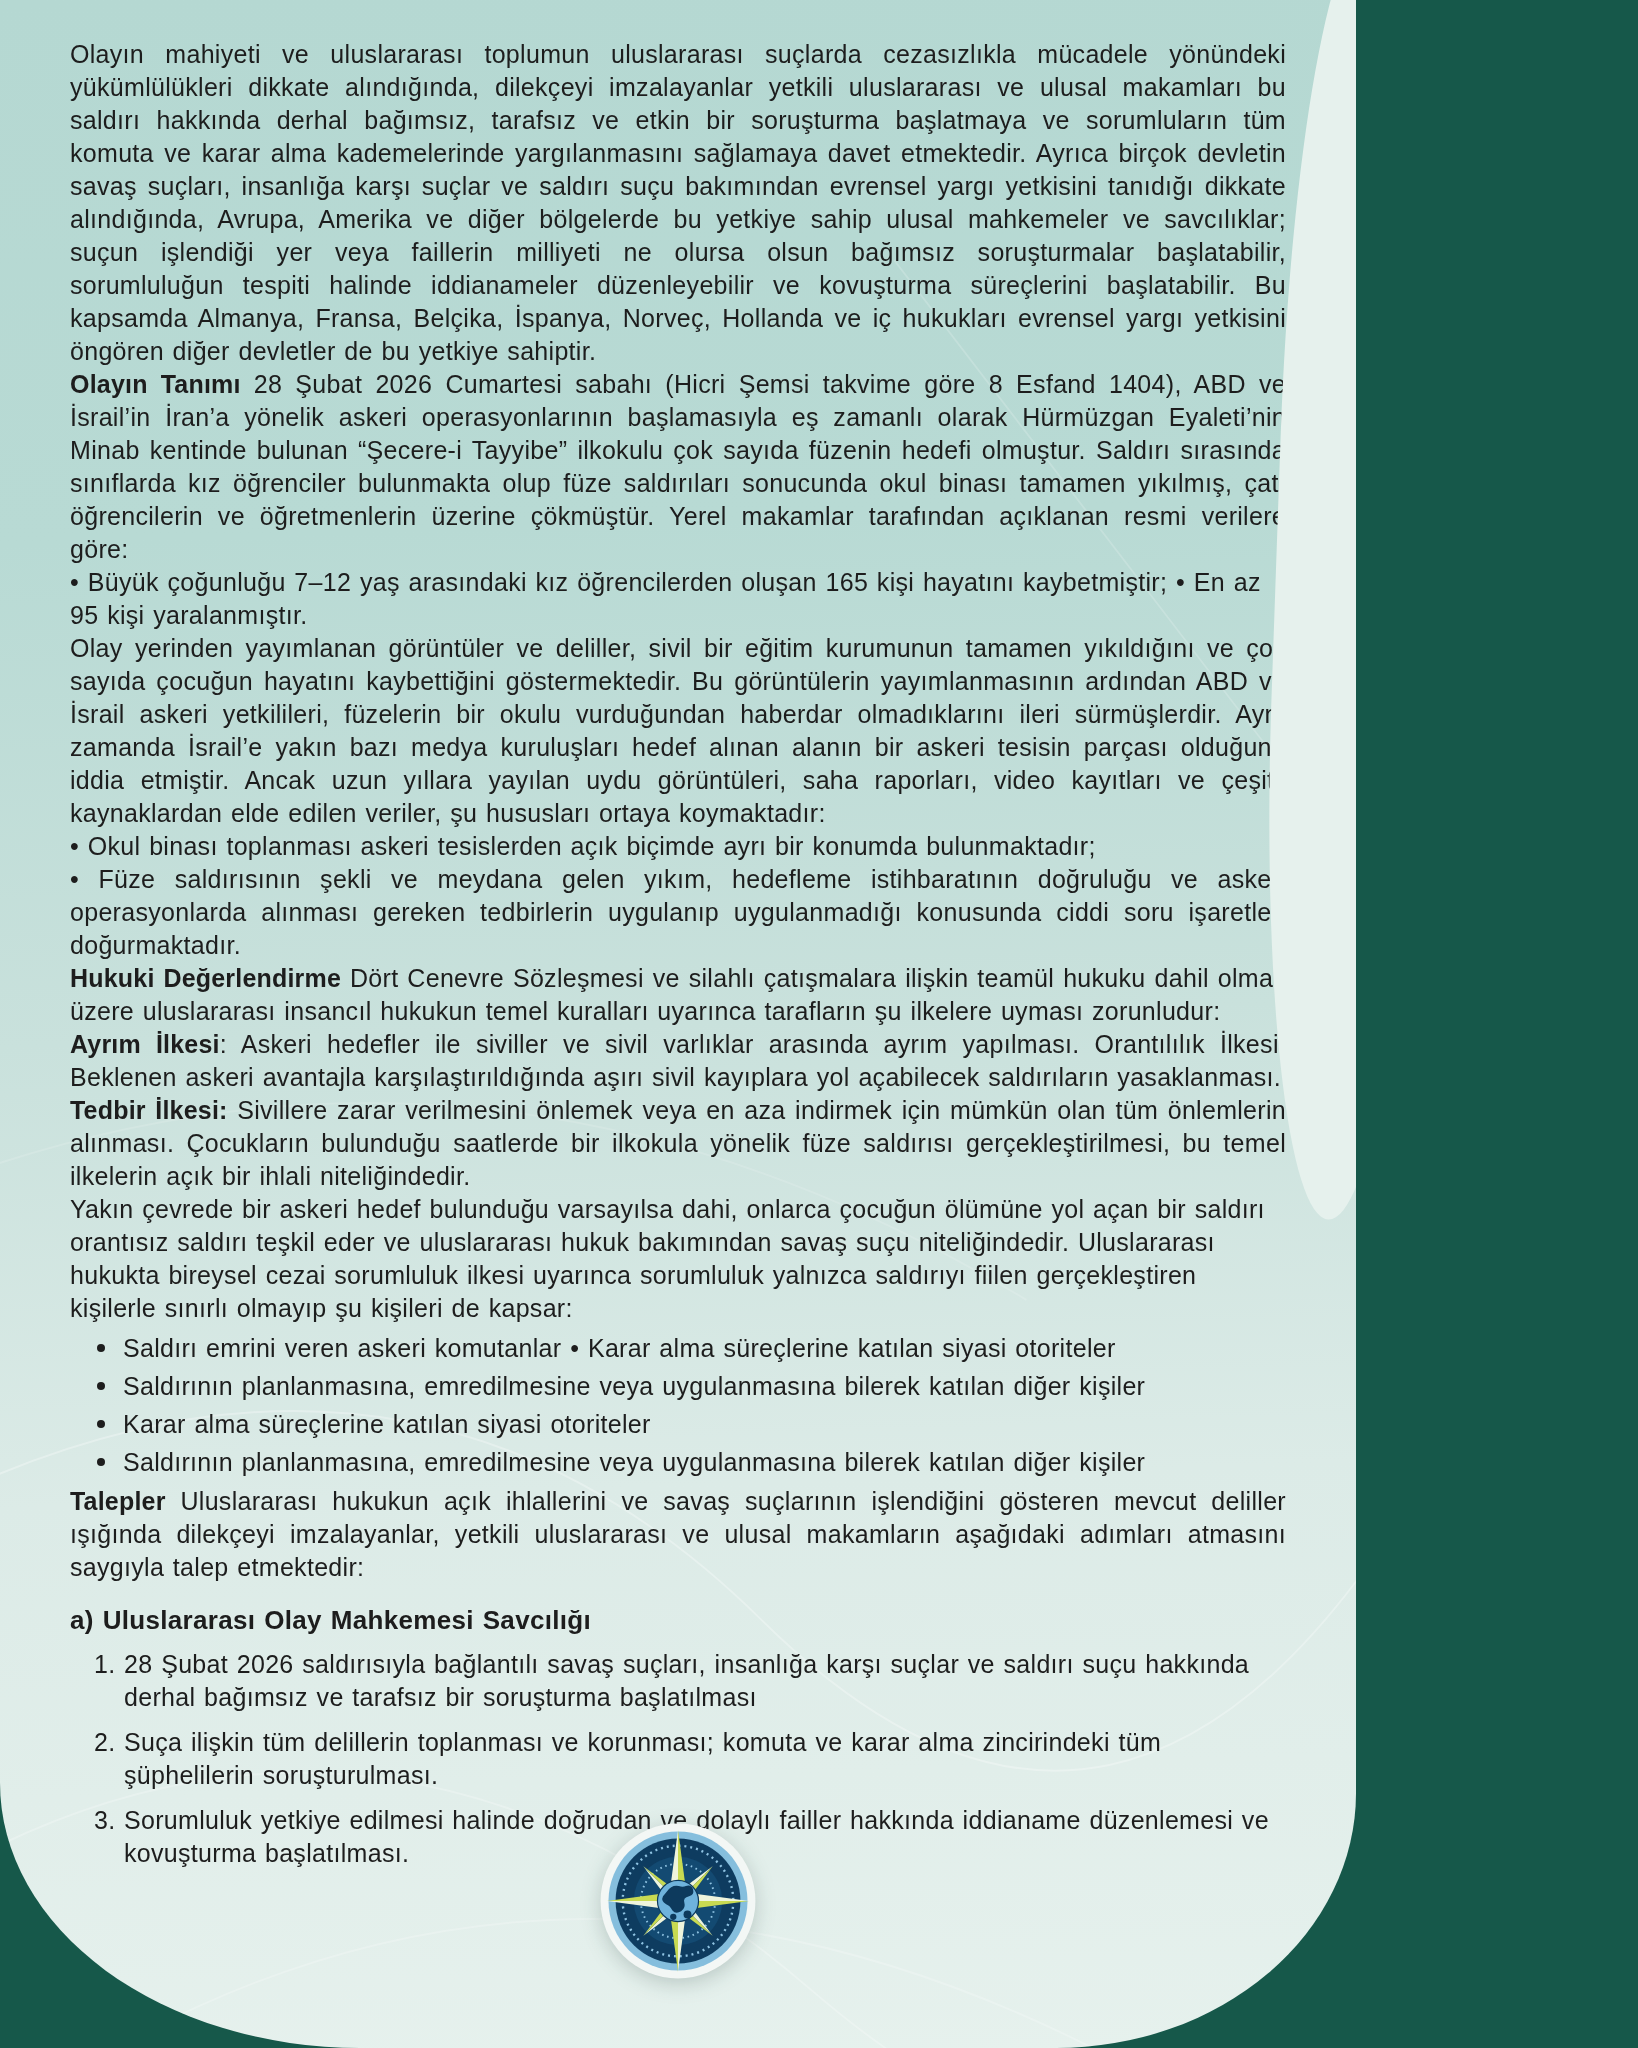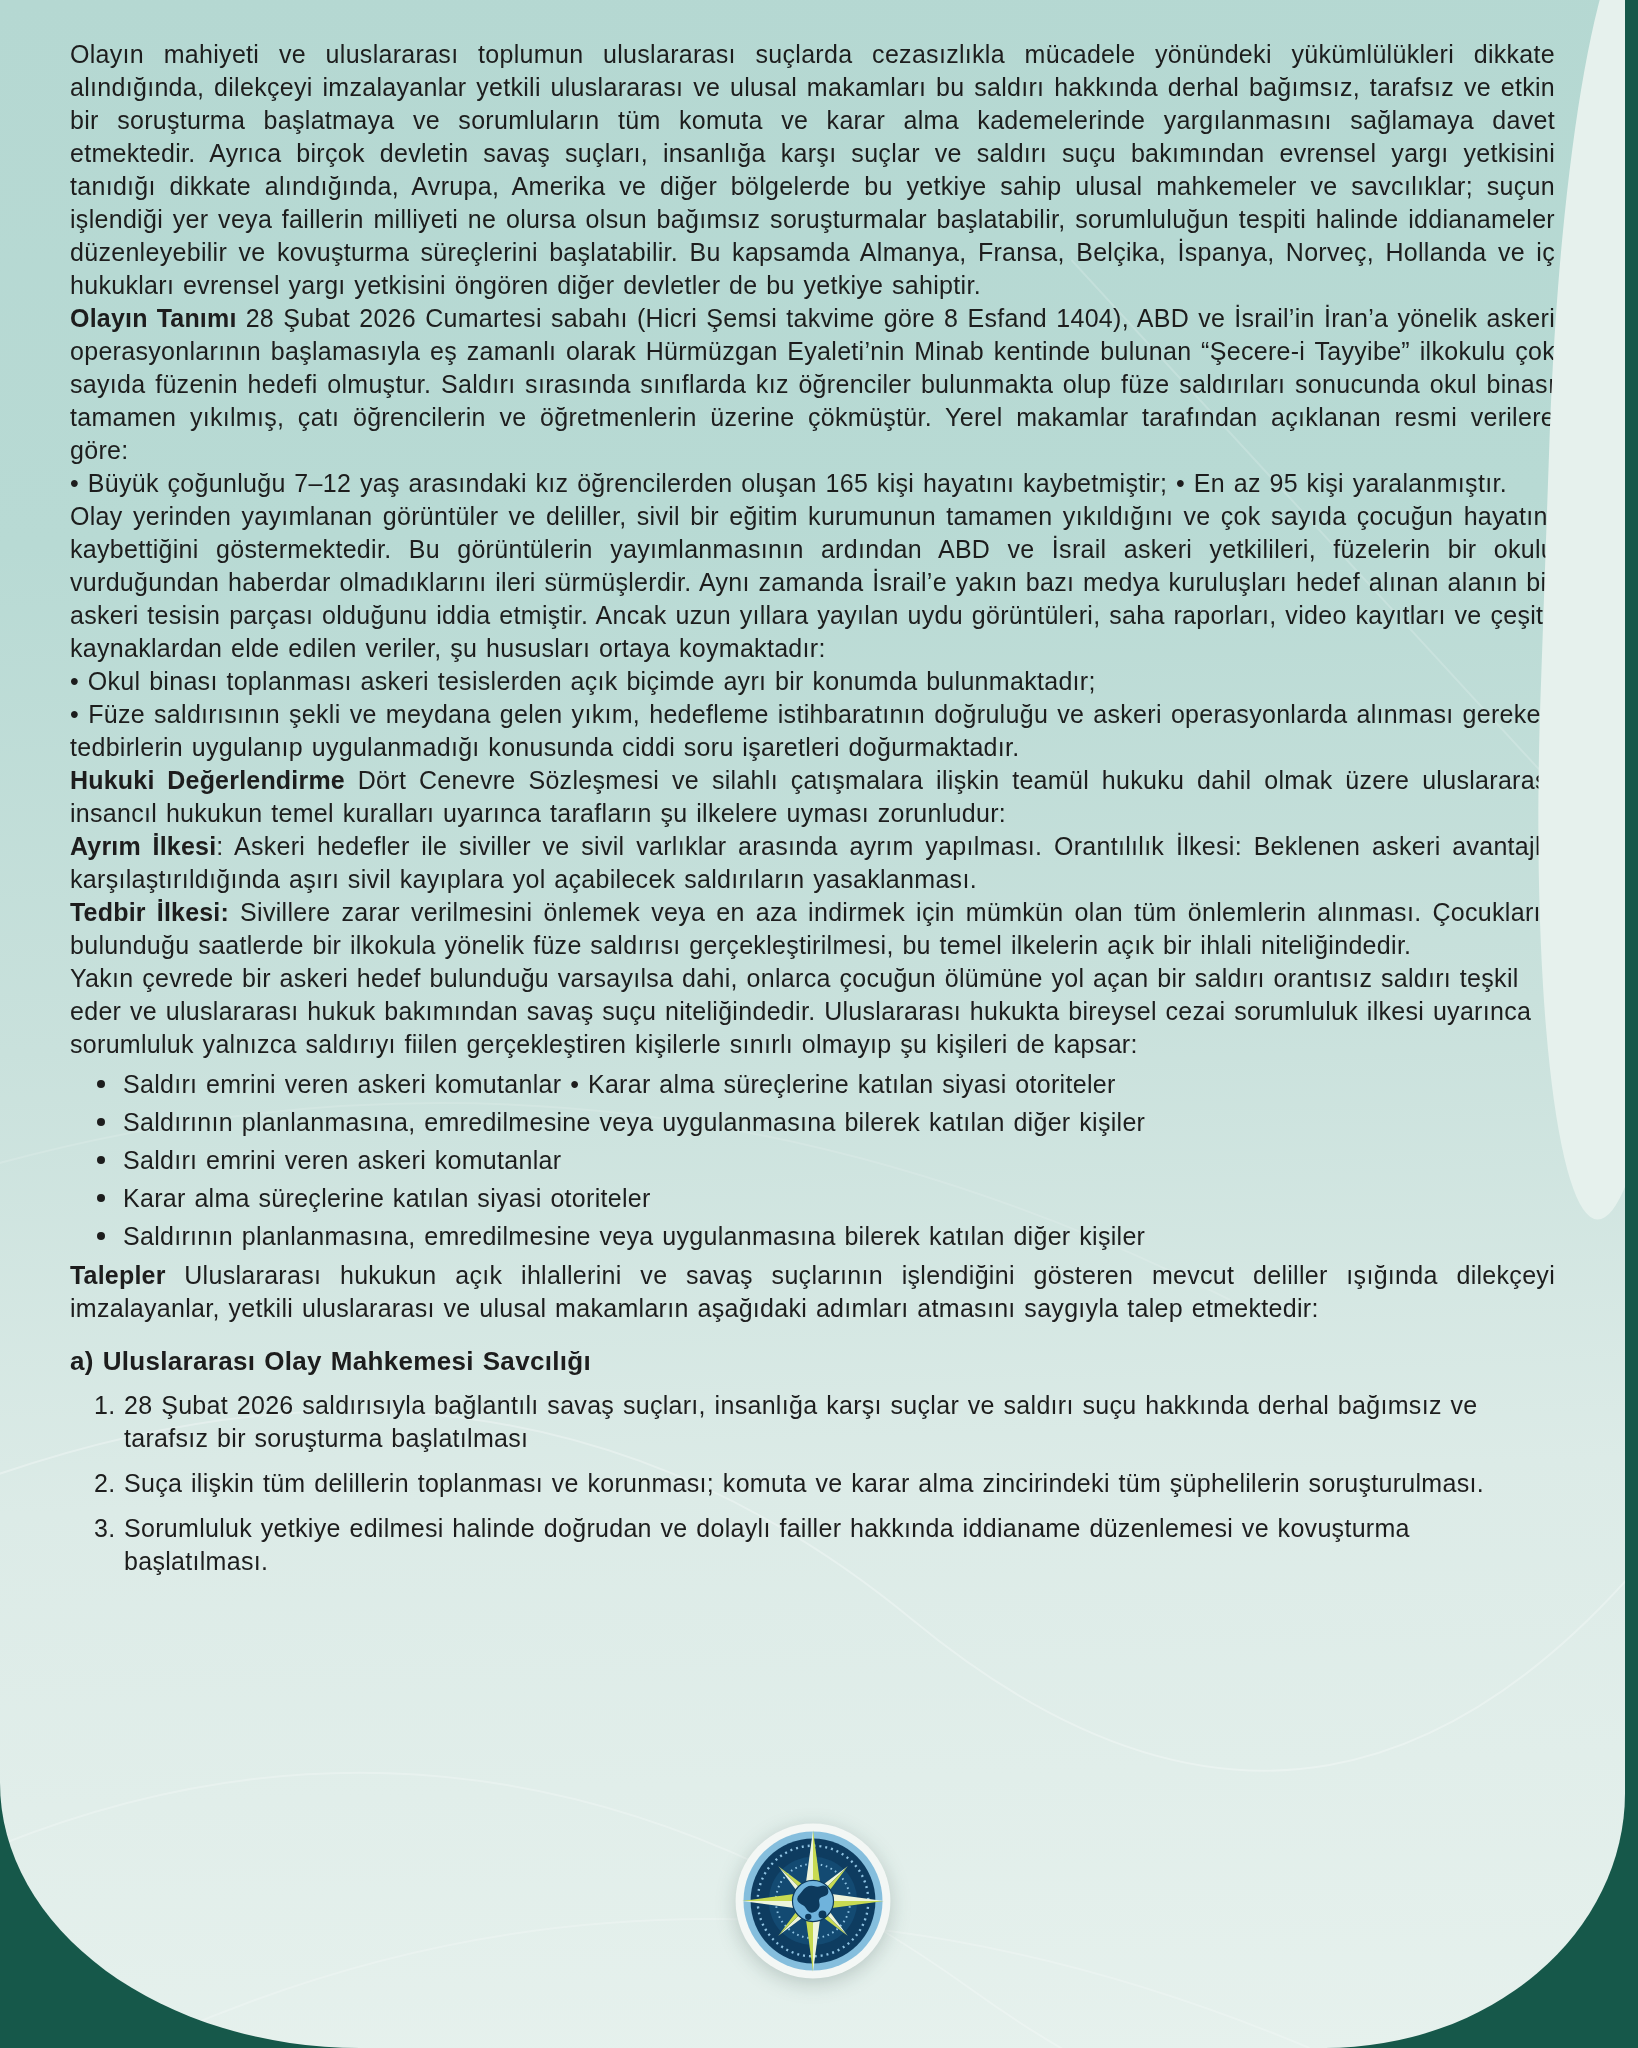--- a/index.html
+++ b/index.html
@@ -2,21 +2,21 @@
 <html lang="tr"><head>
 <meta charset="utf-8">
 <style>
   html,body{margin:0;padding:0;}
   body{
     width:1638px;height:2048px;
     background:#16584A;
     font-family:"Liberation Sans","DejaVu Sans",sans-serif;
     overflow:hidden;
   }
-  .page{position:relative;width:1625px;height:2048px;background:#16584A;}
+  .page{position:relative;width:1356px;height:2048px;background:#16584A;}
   .card{
     position:absolute;inset:0;
     background:linear-gradient(178deg,#B5D8D2 0%,#B8DAD4 26%,#C9E1DC 50%,#DCEBE7 72%,#E6F1ED 100%);
     border-bottom-left-radius:360px 265px;
     border-bottom-right-radius:300px 255px;
     overflow:hidden;
   }
   
   .card::after{
     content:"";position:absolute;top:-80px;right:-70px;width:150px;height:1300px;
@@ -68,21 +68,20 @@
         <p class="justify"><span>Olay yerinden yayımlanan görüntüler ve deliller, sivil bir eğitim kurumunun tamamen yıkıldığını ve çok sayıda çocuğun hayatını kaybettiğini göstermektedir. Bu görüntülerin yayımlanmasının ardından ABD ve İsrail askeri yetkilileri, füzelerin bir okulu vurduğundan haberdar olmadıklarını ileri sürmüşlerdir. Aynı zamanda İsrail’e yakın bazı medya kuruluşları hedef alınan alanın bir askeri tesisin parçası olduğunu iddia etmiştir. Ancak uzun yıllara yayılan uydu görüntüleri, saha raporları, video kayıtları ve çeşitli kaynaklardan elde edilen veriler, şu hususları ortaya koymaktadır:</span></p>
         <p><span>• Okul binası toplanması askeri tesislerden açık biçimde ayrı bir konumda bulunmaktadır;</span></p>
         <p class="justify"><span>• Füze saldırısının şekli ve meydana gelen yıkım, hedefleme istihbaratının doğruluğu ve askeri operasyonlarda alınması gereken tedbirlerin uygulanıp uygulanmadığı konusunda ciddi soru işaretleri doğurmaktadır.</span></p>
         <p class="justify"><b>Hukuki Değerlendirme </b><span>Dört Cenevre Sözleşmesi ve silahlı çatışmalara ilişkin teamül hukuku dahil olmak üzere uluslararası insancıl hukukun temel kuralları uyarınca tarafların şu ilkelere uyması zorunludur:</span></p>
         <p class="justify"><b>Ayrım İlkesi</b><span>: Askeri hedefler ile siviller ve sivil varlıklar arasında ayrım yapılması. Orantılılık İlkesi: Beklenen askeri avantajla karşılaştırıldığında aşırı sivil kayıplara yol açabilecek saldırıların yasaklanması.</span></p>
         <p class="justify"><b>Tedbir İlkesi:</b><span> Sivillere zarar verilmesini önlemek veya en aza indirmek için mümkün olan tüm önlemlerin alınması. Çocukların bulunduğu saatlerde bir ilkokula yönelik füze saldırısı gerçekleştirilmesi, bu temel ilkelerin açık bir ihlali niteliğindedir.</span></p>
         <p><span>Yakın çevrede bir askeri hedef bulunduğu varsayılsa dahi, onlarca çocuğun ölümüne yol açan bir saldırı orantısız saldırı teşkil eder ve uluslararası hukuk bakımından savaş suçu niteliğindedir. Uluslararası hukukta bireysel cezai sorumluluk ilkesi uyarınca sorumluluk yalnızca saldırıyı fiilen gerçekleştiren kişilerle sınırlı olmayıp şu kişileri de kapsar:</span></p>
         <ul class="bullets">
           <li>Saldırı emrini veren askeri komutanlar • Karar alma süreçlerine katılan siyasi otoriteler</li>
           <li>Saldırının planlanmasına, emredilmesine veya uygulanmasına bilerek katılan diğer kişiler</li>
-          <li>Saldırı emrini veren askeri komutanlar</li>
           <li>Karar alma süreçlerine katılan siyasi otoriteler</li>
           <li>Saldırının planlanmasına, emredilmesine veya uygulanmasına bilerek katılan diğer kişiler</li>
         </ul>
         <p class="justify"><b>Talepler </b><span>Uluslararası hukukun açık ihlallerini ve savaş suçlarının işlendiğini gösteren mevcut deliller ışığında dilekçeyi imzalayanlar, yetkili uluslararası ve ulusal makamların aşağıdaki adımları atmasını saygıyla talep etmektedir:</span></p>
         <h3 class="sec">a) Uluslararası Olay Mahkemesi Savcılığı</h3>
         <ol class="nums">
           <li>28 Şubat 2026 saldırısıyla bağlantılı savaş suçları, insanlığa karşı suçlar ve saldırı suçu hakkında derhal bağımsız ve tarafsız bir soruşturma başlatılması</li>
           <li>Suça ilişkin tüm delillerin toplanması ve korunması; komuta ve karar alma zincirindeki tüm şüphelilerin soruşturulması.</li>
           <li>Sorumluluk yetkiye edilmesi halinde doğrudan ve dolaylı failler hakkında iddianame düzenlemesi ve kovuşturma başlatılması.</li>
         </ol>

